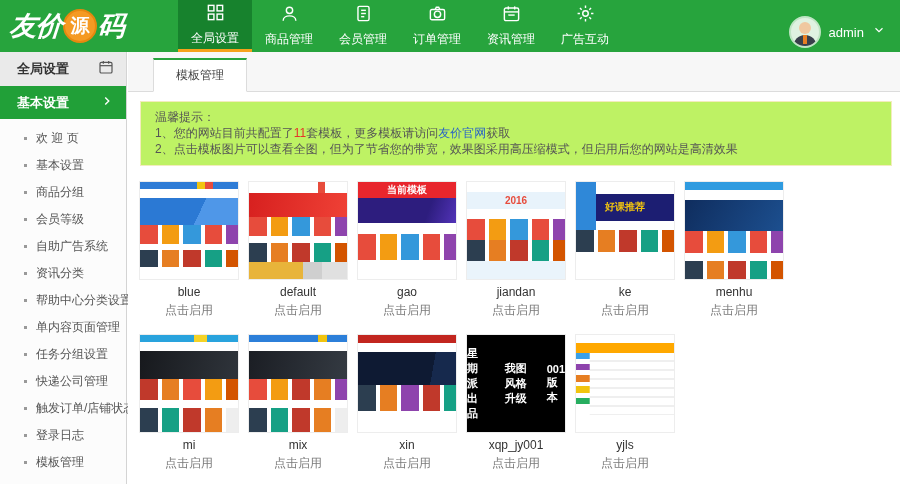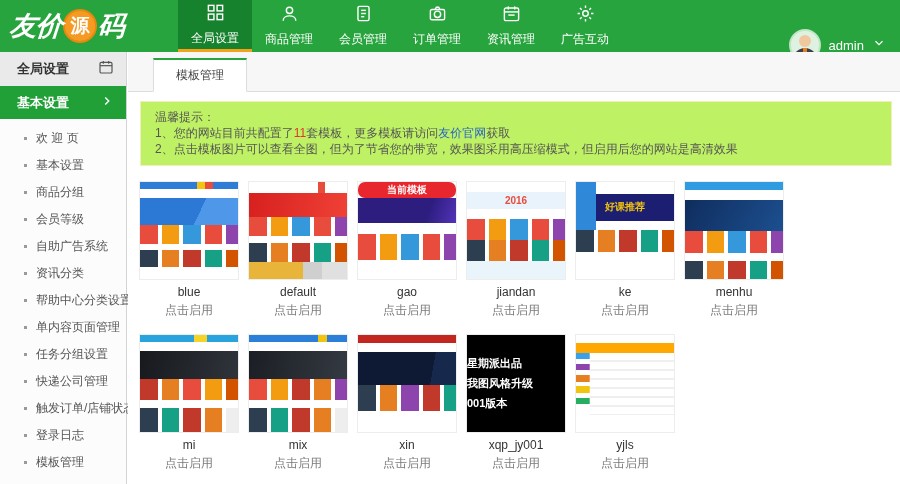--- a/index.html
+++ b/index.html
@@ -14,21 +14,21 @@
     letter-spacing:-1px; transform:skewX(-4deg); }
   .logo-circle { width:34px; height:34px; background:#f59a23; border-radius:50%;
     color:#fff; font-size:19px; font-weight:bold; display:flex; align-items:center;
     justify-content:center; margin:0 1px; border:2px solid #e7880f; }
   .nav { display:flex; }
   .nav-item { width:74px; display:flex; flex-direction:column; align-items:center;
     justify-content:center; gap:4px; color:#fff; cursor:pointer; }
   .nav-item.active { background:#17822d; border-bottom:3px solid #f5a21b; }
   .nav-icon svg { width:19px; height:19px; stroke:#fff; fill:none; stroke-width:1.8; }
   .nav-label { font-size:12px; }
-  .userbox { position:absolute; right:14px; top:13px; height:64px; display:flex;
+  .userbox { position:absolute; right:14px; top:0; height:64px; display:flex;
     align-items:center; gap:8px; cursor:pointer; }
   .avatar { width:32px; height:32px; border-radius:50%; background:#dff2e1;
     overflow:hidden; position:relative; border:2px solid #bfe5c4; }
   .av-head { width:12px; height:12px; background:#f0c8a0; border-radius:50%;
     margin:4px auto 0; }
   .av-body { width:24px; height:14px; background:#39404b; border-radius:12px 12px 0 0;
     margin:1px auto 0; position:relative; }
   .av-tie { position:absolute; left:50%; top:0; width:4px; height:9px;
     margin-left:-2px; background:#e67e22; }
   .user-name { color:#fff; font-size:13px; }
@@ -65,22 +65,22 @@
     padding:7px 14px 8px; font-size:12px; color:#555; line-height:16px; }
   .notice .red { color:#e53528; }
   .notice .link { color:#2a64c5; cursor:pointer; }
 
   .grid { padding:16px 0 0 12px; display:flex; flex-wrap:wrap; }
   .cell { width:98px; margin:0 11px 16px 0; cursor:pointer; }
   .thumb { width:98px; height:97px; background:#fff; display:flex;
     flex-direction:column; overflow:hidden; box-shadow:0 0 0 1px rgba(0,0,0,0.07); }
   .strip { width:100%; display:flex; align-items:center; justify-content:center;
     font-size:10px; font-weight:bold; overflow:hidden; }
-  .textcard { display:flex; flex-direction:column; 
-    justify-content:center; gap:5px; font-size:11px; font-weight:bold; }
+  .textcard { display:flex; flex-direction:row; align-items:center;
+    justify-content:center; gap:17px; font-size:11px; font-weight:bold; }
   .t-name { text-align:center; font-size:12px; color:#333; margin-top:6px; }
   .t-action { text-align:center; font-size:12px; color:#7a7a7a; margin-top:3px; }
 </style>
 </head>
 <body>
 
 <div class="topbar">
   <div class="logo">
     <span class="logo-txt">友价</span>
     <span class="logo-circle">源</span>
@@ -264,21 +264,21 @@
           <div class="strip" style="flex: 0 0 20%; background: linear-gradient(90deg, rgb(231, 76, 60) 0px, rgb(231, 76, 60) 18%, rgb(255, 255, 255) 18%, rgb(255, 255, 255) 22%, rgb(243, 156, 18) 22%, rgb(243, 156, 18) 40%, rgb(255, 255, 255) 40%, rgb(255, 255, 255) 44%, rgb(52, 152, 219) 44%, rgb(52, 152, 219) 62%, rgb(255, 255, 255) 62%, rgb(255, 255, 255) 66%, rgb(231, 76, 60) 66%, rgb(231, 76, 60) 84%, rgb(255, 255, 255) 84%, rgb(255, 255, 255) 88%, rgb(142, 68, 173) 88%);"></div>
           <div class="strip" style="flex: 0 0 7%; background: rgb(255, 255, 255);"></div>
           <div class="strip" style="flex: 0 0 19%; background: linear-gradient(90deg, rgb(44, 62, 80) 0px, rgb(44, 62, 80) 18%, rgb(255, 255, 255) 18%, rgb(255, 255, 255) 22%, rgb(230, 126, 34) 22%, rgb(230, 126, 34) 40%, rgb(255, 255, 255) 40%, rgb(255, 255, 255) 44%, rgb(192, 57, 43) 44%, rgb(192, 57, 43) 62%, rgb(255, 255, 255) 62%, rgb(255, 255, 255) 66%, rgb(22, 160, 133) 66%, rgb(22, 160, 133) 84%, rgb(255, 255, 255) 84%, rgb(255, 255, 255) 88%, rgb(211, 84, 0) 88%);"></div>
           <div class="strip" style="flex: 0 0 18%; background: linear-gradient(90deg, rgb(232, 180, 58) 0px, rgb(232, 180, 58) 55%, rgb(207, 207, 207) 55%, rgb(207, 207, 207) 75%, rgb(224, 224, 224) 75%);"></div>
         </div>
         <div class="t-name">default</div>
         <div class="t-action">点击启用</div>
       </div>
       <div class="cell">
         <div class="thumb">
-          <div class="strip" style="flex: 0 0 16%; background: rgb(232, 38, 45); color: rgb(255, 255, 255); border-radius: 7px;">当前模板</div>
+          <div class="strip" style="flex: 0 0 16%; background: rgb(232, 38, 45); color: rgb(255, 255, 255);">当前模板</div>
           <div class="strip" style="flex: 0 0 26%; background: linear-gradient(110deg, rgb(45, 29, 126) 0px, rgb(45, 29, 126) 70%, rgb(82, 51, 184));"></div>
           <div class="strip" style="flex: 0 0 12%; background: rgb(255, 255, 255);"></div>
           <div class="strip" style="flex: 0 0 26%; background: linear-gradient(90deg, rgb(231, 76, 60) 0px, rgb(231, 76, 60) 18%, rgb(255, 255, 255) 18%, rgb(255, 255, 255) 22%, rgb(243, 156, 18) 22%, rgb(243, 156, 18) 40%, rgb(255, 255, 255) 40%, rgb(255, 255, 255) 44%, rgb(52, 152, 219) 44%, rgb(52, 152, 219) 62%, rgb(255, 255, 255) 62%, rgb(255, 255, 255) 66%, rgb(231, 76, 60) 66%, rgb(231, 76, 60) 84%, rgb(255, 255, 255) 84%, rgb(255, 255, 255) 88%, rgb(142, 68, 173) 88%);"></div>
           <div class="strip" style="flex: 0 0 20%; background: rgb(255, 255, 255);"></div>
         </div>
         <div class="t-name">gao</div>
         <div class="t-action">点击启用</div>
       </div>
       <div class="cell">
         <div class="thumb">

